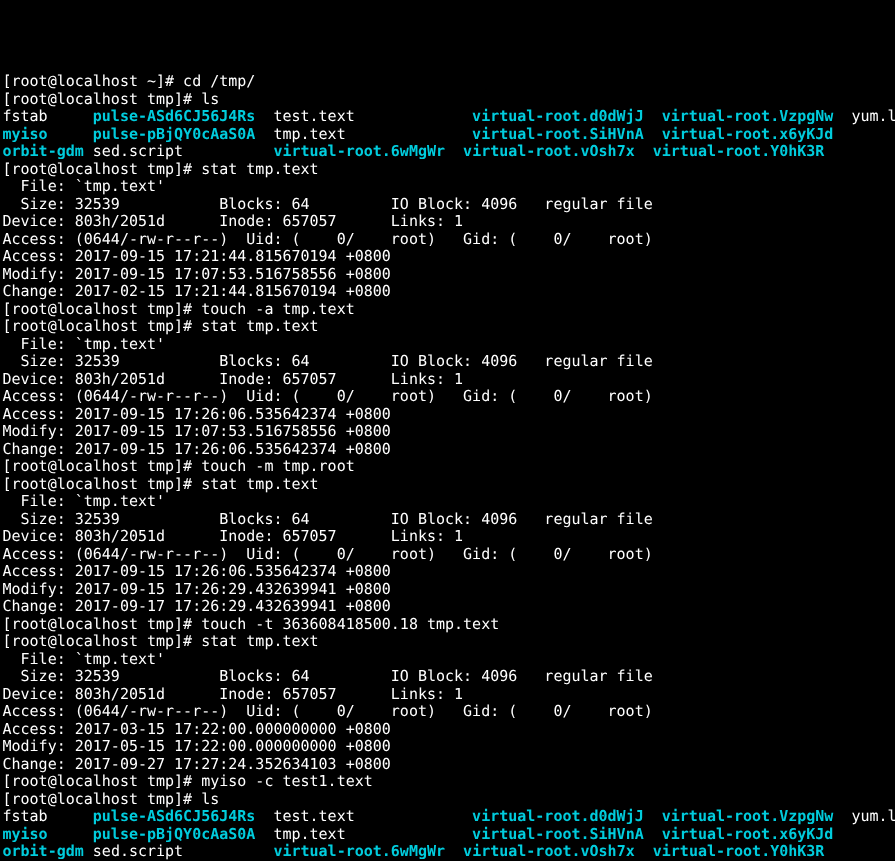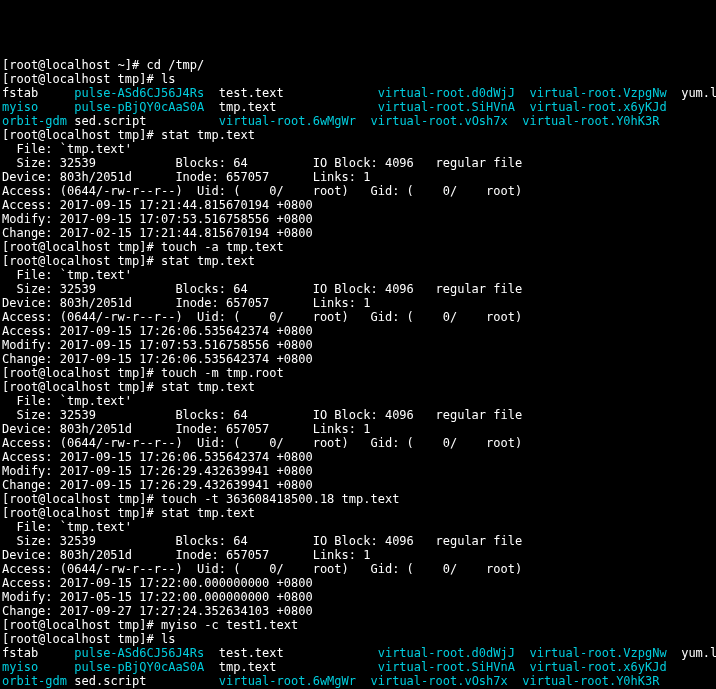--- a/index.html
+++ b/index.html
@@ -5,21 +5,21 @@
     body {
       margin: 0;
       padding: 2px;
       background: #000000;
       color: #ffffff;
       font-family: "Consolas", "Monaco", monospace;
       font-size: 12px;
       line-height: 14px;
       white-space: pre;
     }
-    .cyan { color: #00ccdd; font-weight: normal; }
+    .cyan { color: #00ccdd; font-weight: bold; }
     span[data-bind] { display: inline; }
   </style>
 </head>
 <body>
 
 
 
 <div><span data-bind="lines.l1">[root@localhost ~]# cd /tmp/</span>
 <span data-bind="lines.l2">[root@localhost tmp]# ls</span>
 <span data-bind="lines.l3a">fstab     </span><span class="cyan" data-bind="lines.l3b">pulse-ASd6CJ56J4Rs</span><span data-bind="lines.l3c">  test.text             </span><span class="cyan" data-bind="lines.l3d">virtual-root.d0dWjJ</span><span data-bind="lines.l3e">  </span><span class="cyan" data-bind="lines.l3f">virtual-root.VzpgNw</span><span data-bind="lines.l3g">  yum.log</span>
@@ -43,28 +43,28 @@
 <span data-bind="lines.l21">Modify: 2017-09-15 17:07:53.516758556 +0800</span>
 <span data-bind="lines.l22">Change: 2017-09-15 17:26:06.535642374 +0800</span>
 <span data-bind="lines.l23">[root@localhost tmp]# touch -m tmp.root</span>
 <span data-bind="lines.l24">[root@localhost tmp]# stat tmp.text</span>
 <span data-bind="lines.l25">  File: `tmp.text'</span>
 <span data-bind="lines.l26">  Size: 32539           Blocks: 64         IO Block: 4096   regular file</span>
 <span data-bind="lines.l27">Device: 803h/2051d      Inode: 657057      Links: 1</span>
 <span data-bind="lines.l28">Access: (0644/-rw-r--r--)  Uid: (    0/    root)   Gid: (    0/    root)</span>
 <span data-bind="lines.l29">Access: 2017-09-15 17:26:06.535642374 +0800</span>
 <span data-bind="lines.l30">Modify: 2017-09-15 17:26:29.432639941 +0800</span>
-<span data-bind="lines.l31">Change: 2017-09-15 17:26:29.432639941 +0800</span>
+<span data-bind="lines.l31">Change: 2017-09-17 17:26:29.432639941 +0800</span>
 <span data-bind="lines.l32">[root@localhost tmp]# touch -t 363608418500.18 tmp.text</span>
 <span data-bind="lines.l33">[root@localhost tmp]# stat tmp.text</span>
 <span data-bind="lines.l34">  File: `tmp.text'</span>
 <span data-bind="lines.l35">  Size: 32539           Blocks: 64         IO Block: 4096   regular file</span>
 <span data-bind="lines.l36">Device: 803h/2051d      Inode: 657057      Links: 1</span>
 <span data-bind="lines.l37">Access: (0644/-rw-r--r--)  Uid: (    0/    root)   Gid: (    0/    root)</span>
-<span data-bind="lines.l38">Access: 2017-09-15 17:22:00.000000000 +0800</span>
+<span data-bind="lines.l38">Access: 2017-03-15 17:22:00.000000000 +0800</span>
 <span data-bind="lines.l39">Modify: 2017-05-15 17:22:00.000000000 +0800</span>
 <span data-bind="lines.l40">Change: 2017-09-27 17:27:24.352634103 +0800</span>
 <span data-bind="lines.l41">[root@localhost tmp]# myiso -c test1.text</span>
 <span data-bind="lines.l42">[root@localhost tmp]# ls</span>
 <span data-bind="lines.l43a">fstab     </span><span class="cyan" data-bind="lines.l43b">pulse-ASd6CJ56J4Rs</span><span data-bind="lines.l43c">  test.text             </span><span class="cyan" data-bind="lines.l43d">virtual-root.d0dWjJ</span><span data-bind="lines.l43e">  </span><span class="cyan" data-bind="lines.l43f">virtual-root.VzpgNw</span><span data-bind="lines.l43g">  yum.log</span>
 <span class="cyan" data-bind="lines.l44a">myiso</span><span data-bind="lines.l44b">     </span><span class="cyan" data-bind="lines.l44c">pulse-pBjQY0cAaS0A</span><span data-bind="lines.l44d">  tmp.text              </span><span class="cyan" data-bind="lines.l44e">virtual-root.SiHVnA</span><span data-bind="lines.l44f">  </span><span class="cyan" data-bind="lines.l44g">virtual-root.x6yKJd</span>
 <span class="cyan" data-bind="lines.l45a">orbit-gdm</span><span data-bind="lines.l45b"> sed.script          </span><span class="cyan" data-bind="lines.l45c">virtual-root.6wMgWr</span><span data-bind="lines.l45d">  </span><span class="cyan" data-bind="lines.l45e">virtual-root.vOsh7x</span><span data-bind="lines.l45f">  </span><span class="cyan" data-bind="lines.l45g">virtual-root.Y0hK3R</span>
 <span data-bind="lines.l46">[root@localhost tmp]# </span></div>
 
 

